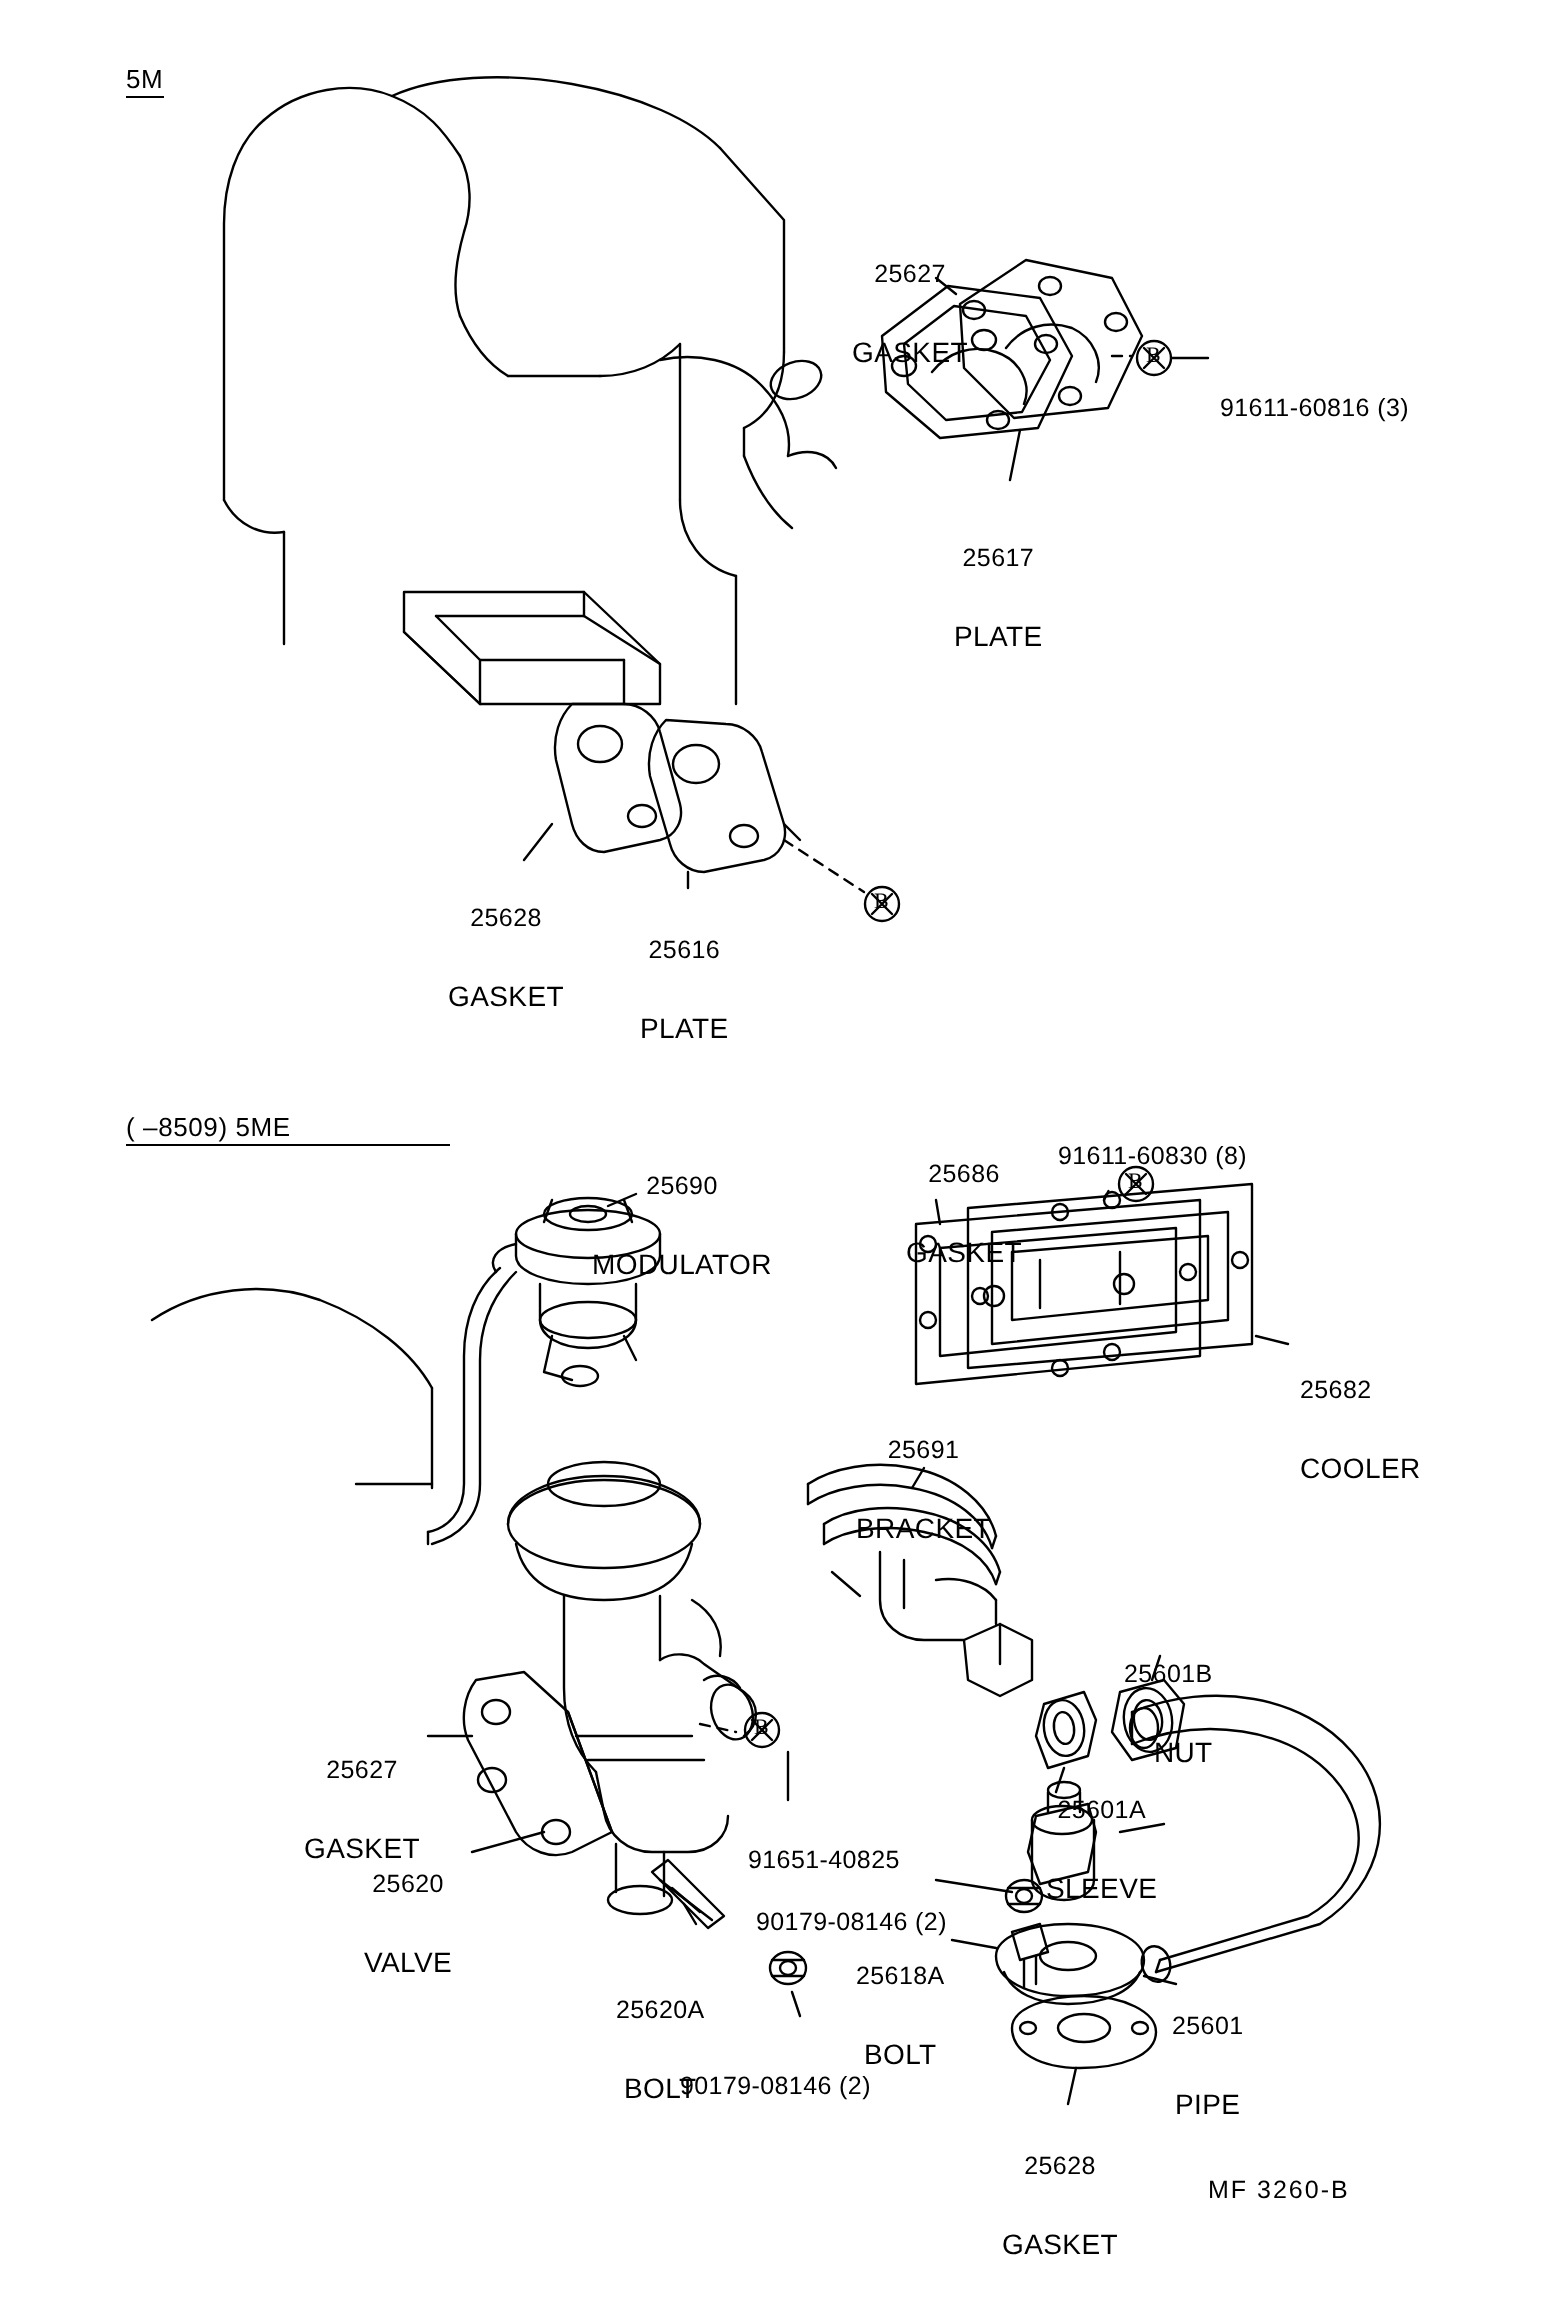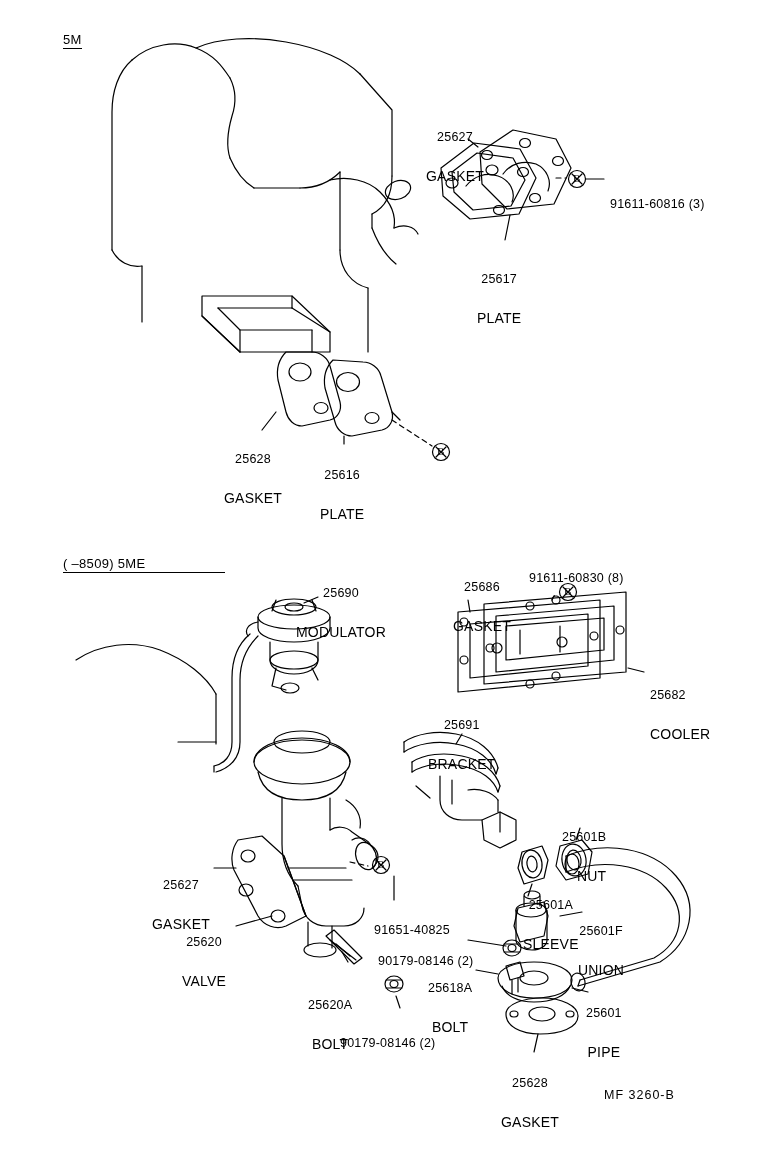--- a/index.html
+++ b/index.html
@@ -386,24 +386,20 @@
   <div class="lbl c" style="left:562px;top:806px;text-align:right;">
     <span class="num">25601B</span>
     <span class="sub">NUT</span>
   </div>
 
   <div class="lbl c" style="left:498px;top:874px;margin-left:25px;">
     <span class="num">25601A</span>
     <span class="sub">SLEEVE</span>
   </div>
 
-  <div class="lbl c" style="left:578px;top:900px;">
-    <span class="num">25601F</span>
-    <span class="sub">UNION</span>
-  </div>
 
   <div class="lbl c" style="left:428px;top:957px;">
     <span class="num">25618A</span>
     <span class="sub">BOLT</span>
   </div>
 
   <div class="lbl c" style="left:586px;top:982px;">
     <span class="num">25601</span>
     <span class="sub">PIPE</span>
   </div>

